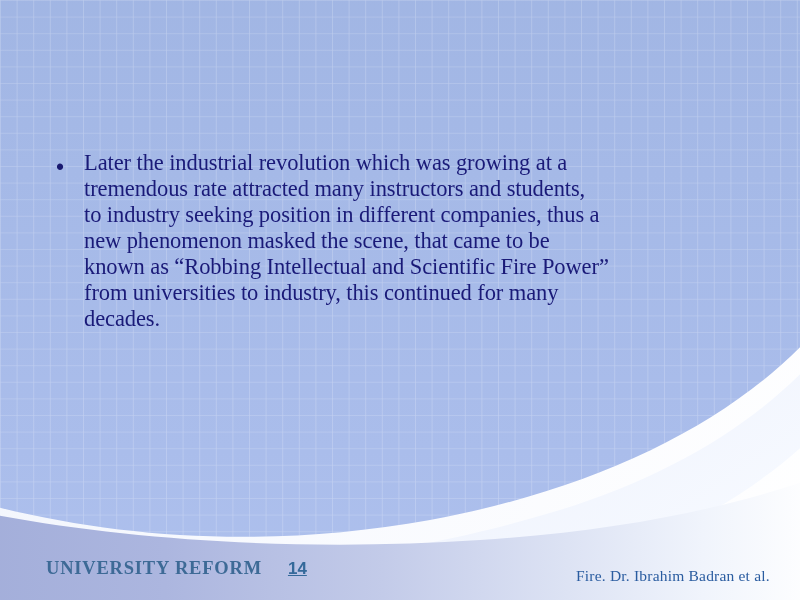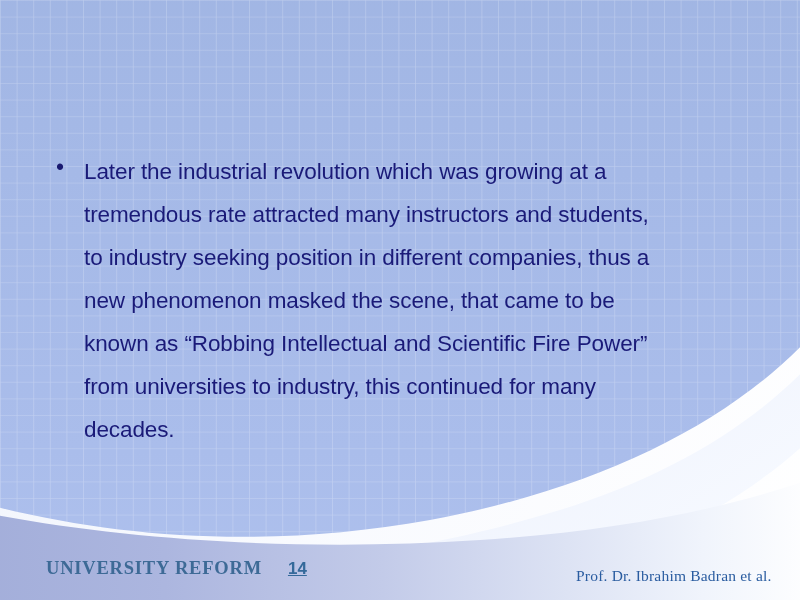--- a/index.html
+++ b/index.html
@@ -58,24 +58,24 @@
     line-height: 34px;
     text-align: left;
     padding-left: 6px;
     box-sizing: border-box;
   }
 
   .bullet-text {
     flex: 1 1 auto;
     color: #1a1a78;
     font-size: 22.5px;
-    line-height: 43px;
+    line-height: 26px;
     letter-spacing: -0.1px;
     white-space: pre-line;
-    font-family: Liberation Sans, sans-serif;
+    font-family: Liberation Serif, serif;
   }
 
   
 
   #footer-left {
     position: absolute;
     left: 46px;
     top: 558px;
     display: flex;
     align-items: flex-end;
@@ -178,15 +178,15 @@
 from universities to industry, this continued for many
 decades.</span>
     </div>
   </div>
 
   <div id="footer-left">
     <span id="footer-title">UNIVERSITY REFORM</span>
     <span id="footer-pagenum">14</span>
   </div>
 
-  <div id="footer-credit">Prof. Dr. Ibrahim Badran et al.</div>
+  <div id="footer-credit">Fire. Dr. Ibrahim Badran et al.</div>
 
 </div>
 
 </body></html>

